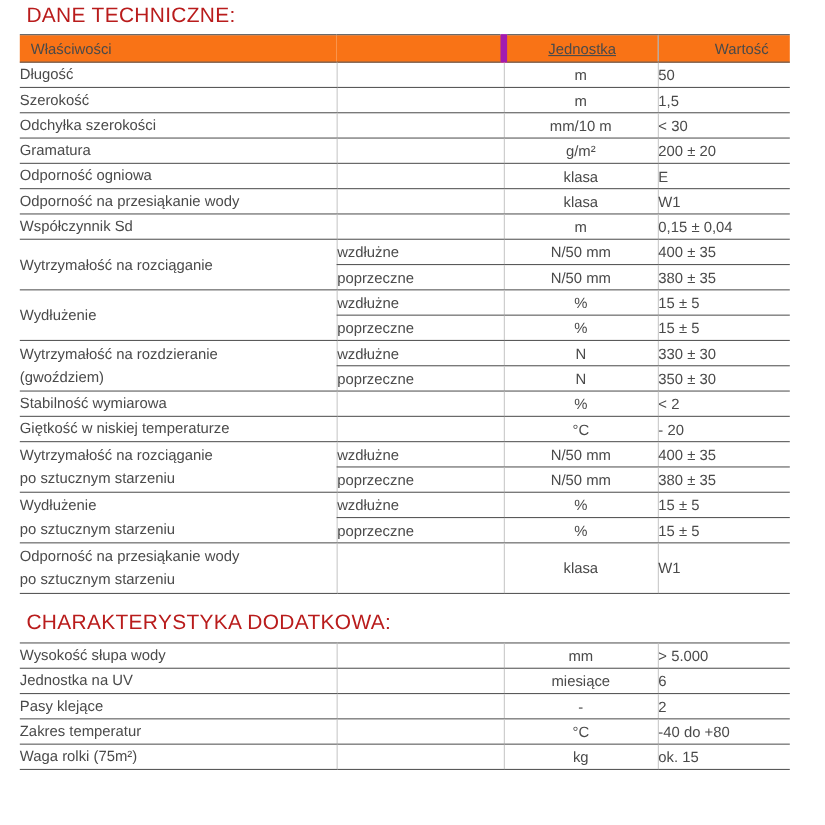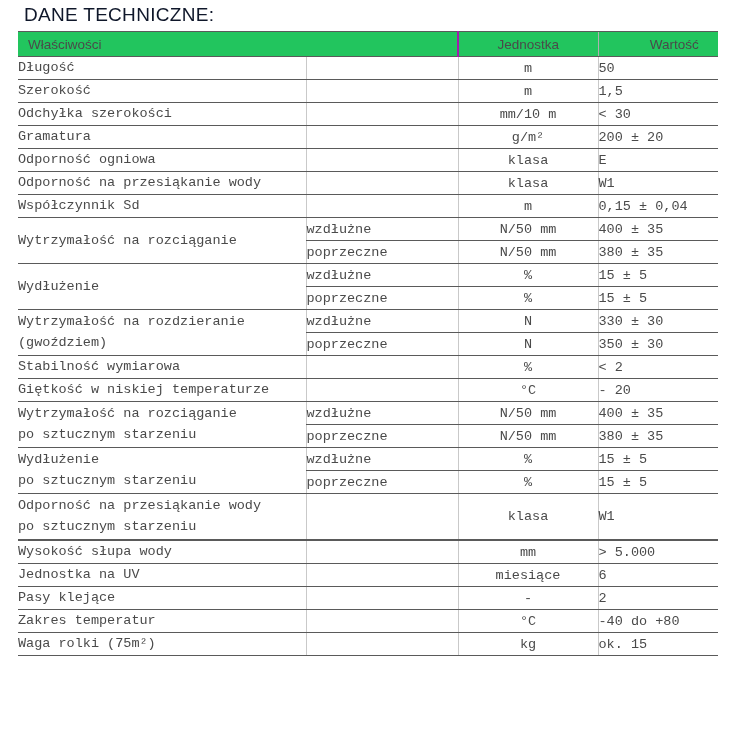--- a/index.html
+++ b/index.html
@@ -17,21 +17,21 @@
   .page {
     position: relative;
     width: 750px;
     height: 750px;
     box-sizing: border-box;
     padding: 0 32px 0 18px;
   }
   .section-heading {
     font-size: 19px;
     letter-spacing: 0.3px;
-    color: #0f172a;
+    color: #b91c1c;
     font-weight: 400;
     padding: 4px 0 5px 6px;
     white-space: nowrap;
   }
   .heading-2 {
     padding-top: 16px;
     padding-bottom: 6px;
   }
   table.spec {
     width: 700px;
@@ -72,31 +72,31 @@
   .cell-val {
     text-align: left;
     padding: 3px 4px;
     border-left: 1px solid #c9c9c9;
   }
   .grp-dir, .grp-unit, .grp-val {
     border-top: 1px solid #8f8f8f;
     border-bottom: 1px solid #8f8f8f;
   }
   thead th {
-    background: #22c55e;
+    background: #f97316;
     color: #4a4a4a;
     height: 24px;
     border-top: 1.6px solid #5a5a5a;
     border-bottom: 1.6px solid #5a5a5a;
   }
   thead th.h-prop { text-align: left; padding-left: 10px; }
   thead th.h-dir  { border-left: none; }
-  thead th.h-unit { text-align: center; border-left: 2px solid #a21caf; }
+  thead th.h-unit { text-align: center; border-left: 6px solid #a21caf; text-decoration: underline; }
   thead th.h-val  { text-align: center; border-left: 1px solid #b0b0b0; padding-left: 32px; }
-  tbody tr { height: 23px; font-family: Liberation Mono, monospace; }
+  tbody tr { height: 23px; }
   .row-tall { height: 46px; }
   .twoline { line-height: 1.5; }
 </style>
 </head>
 <body>
 
 <div class="page">
 
   <div class="section-heading">DANE TECHNICZNE:</div>
 
@@ -247,20 +247,21 @@
           <div>Odporność na przesiąkanie wody</div>
           <div>po sztucznym starzeniu</div>
         </td>
         <td class="cell-dir"></td>
         <td class="cell-unit">klasa</td>
         <td class="cell-val">W1</td>
       </tr>
     </tbody>
   </table>
 
+  <div class="section-heading heading-2">CHARAKTERYSTYKA DODATKOWA:</div>
 
   <table class="spec">
     <colgroup>
       <col class="c-prop">
         <col class="c-dir">
         <col class="c-unit">
         <col class="c-val">
     </colgroup>
     <tbody>
       <tr>

